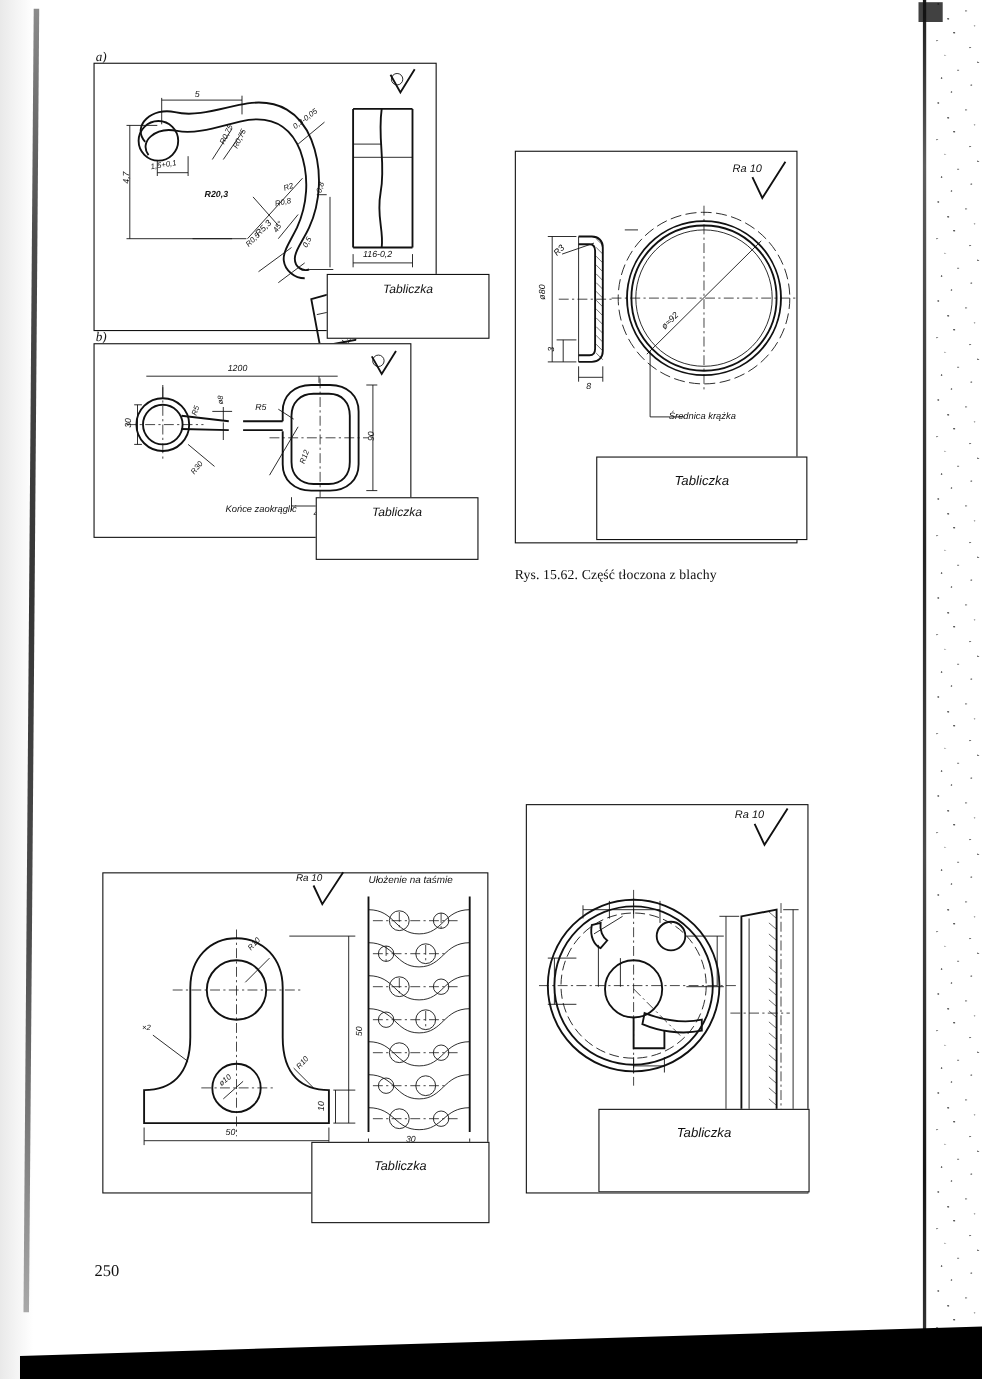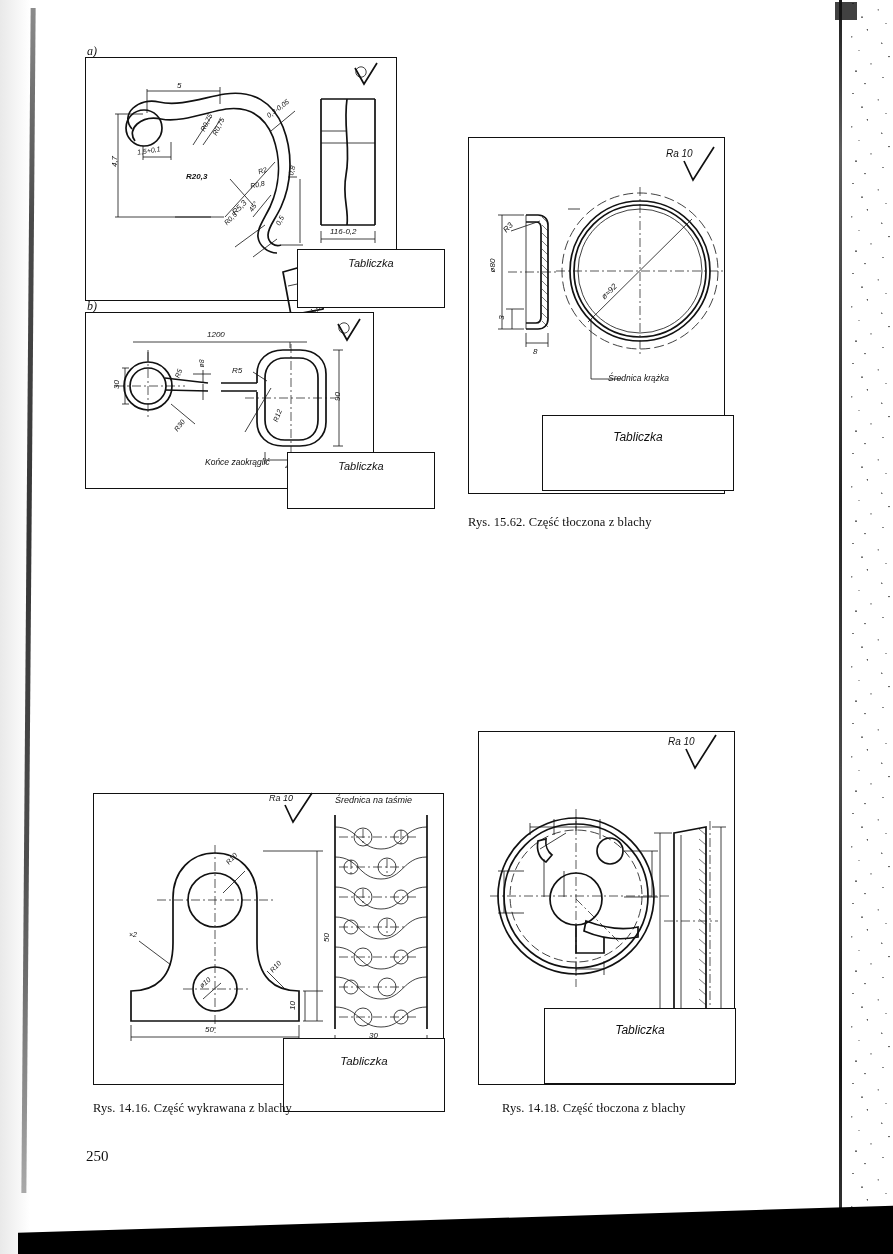--- a/index.html
+++ b/index.html
@@ -299,21 +299,21 @@
     </svg>
 
     <div class="dim" style="left:132px;top:62px;transform:rotate(-48deg);">R10</div>
     <div class="dim" style="left:176px;top:170px;transform:rotate(-48deg);">R10</div>
     <div class="dim" style="left:106px;top:186px;transform:rotate(-40deg);">ø10</div>
     <div class="dim" style="left:36px;top:138px;">×2</div>
     <div class="dim b" style="left:229px;top:140px;transform:rotate(-90deg);">50</div>
     <div class="dim b" style="left:195px;top:208px;transform:rotate(-90deg);">10</div>
     <div class="dim b" style="left:112px;top:232px;">50</div>
 
-    <div class="note" style="left:242px;top:2px;font-size:9px;">Średnica na taśmie</div>
+    <div class="note" style="left:242px;top:2px;font-size:9px;">Ułożenie na taśmie</div>
     <svg width="112" height="244" style="position:absolute;left:236px;top:16px;">
       <path class="ln thick" d="M6,6 L6,220 M98,6 L98,220"></path>
       <g class="ln thin">
         <path d="M6,18 C30,18 30,40 52,40 C74,40 74,18 98,18"></path>
         <path d="M6,48 C30,48 30,70 52,70 C74,70 74,48 98,48"></path>
         <path d="M6,78 C30,78 30,100 52,100 C74,100 74,78 98,78"></path>
         <path d="M6,108 C30,108 30,130 52,130 C74,130 74,108 98,108"></path>
         <path d="M6,138 C30,138 30,160 52,160 C74,160 74,138 98,138"></path>
         <path d="M6,168 C30,168 30,190 52,190 C74,190 74,168 98,168"></path>
         <path d="M6,198 C30,198 30,218 52,218 C74,218 74,198 98,198"></path>
@@ -348,21 +348,20 @@
         <path class="ln thick" d="M14,12 L22,29 L41,0"></path>
       </svg>
       <div class="dim" style="position:absolute;left:-2px;top:0px;font-size:9px;">Ra 10</div>
     </div>
 
     <div class="tabliczka" style="left:190px;top:245px;width:160px;height:56px;font-size:11.5px;padding-top:16px;">
         <span>Tabliczka</span>
       </div>
   </div>
 
-  <div class="caption" style="left:93px;top:1101px;width:330px;">Rys. 14.16. Część wykrawana z blachy</div>
 
   <div class="fig" style="left:478px;top:731px;">
     <div class="frame" style="left:0;top:0;width:255px;height:352px;"></div>
 
     <svg width="255" height="352" style="position:absolute;left:0;top:0;">
 
       <circle class="ln thick" cx="98" cy="165" r="78"></circle>
       <circle class="ln thick" cx="98" cy="165" r="72"></circle>
       <circle class="ln thin" cx="98" cy="165" r="66" stroke-dasharray="9 4"></circle>
       <circle class="ln thick" cx="98" cy="168" r="26"></circle>
@@ -402,18 +401,17 @@
         <path class="ln thick" d="M18,14 L27,33 L48,0"></path>
       </svg>
       <div class="dim lg" style="position:absolute;left:0px;top:1px;font-size:10px;">Ra 10</div>
     </div>
 
     <div class="tabliczka" style="left:66px;top:277px;width:190px;height:60px;font-size:12px;padding-top:14px;">
         <span>Tabliczka</span>
       </div>
   </div>
 
-  <div class="caption" style="left:502px;top:1101px;width:330px;">Rys. 14.18. Część tłoczona z blachy</div>
 
   <div class="pageno">250</div>
 
   <div class="scan-bottom"></div>
 </div>
 
 </body></html>

